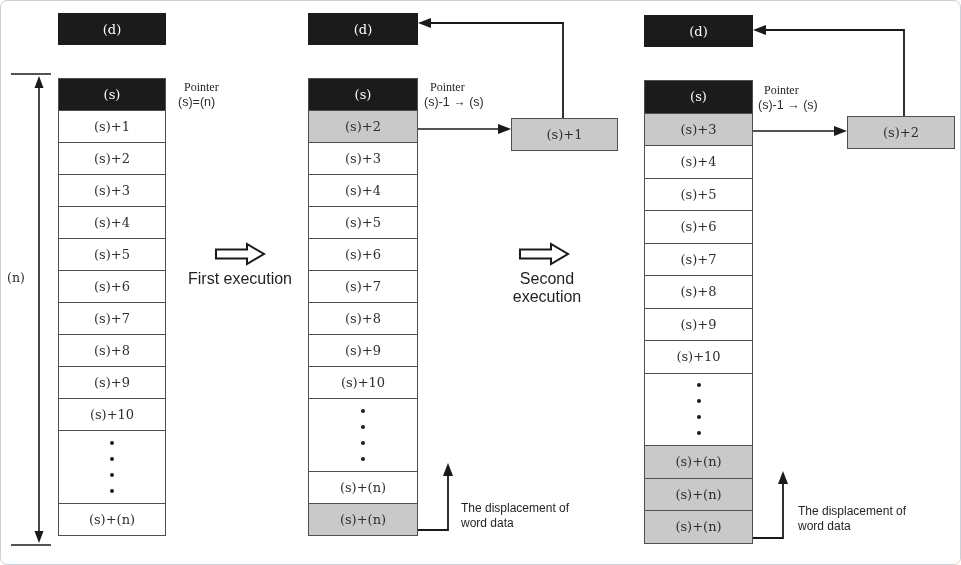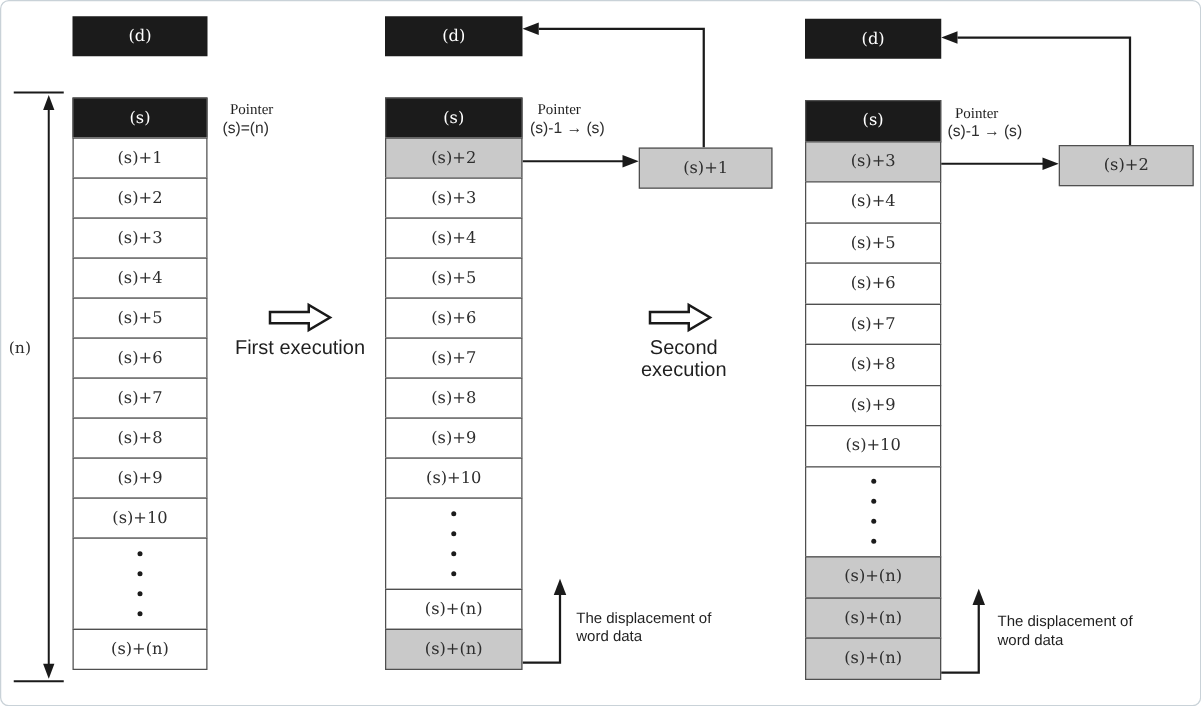--- a/index.html
+++ b/index.html
@@ -42,21 +42,21 @@
     background:var(--gray,#c9c9c9);
     border:1.5px solid var(--cellborder,#4f4f4f);
     display:flex;align-items:center;justify-content:center;
     color:var(--text,#2e2e2e);
     font-family:"DejaVu Serif",serif;font-size:13px;
   }
   .pointer{position:absolute;line-height:14px;}
   .pointer .l1{font-size:12px;color:#1f1f1f;padding-left:6px;font-family:Liberation Serif, serif;}
   .pointer .l2{font-family:Liberation Sans, sans-serif;font-size:12.5px;color:#2e2e2e;margin-top:1px;}
   .translabel{position:absolute;width:110px;text-align:center;font-size:16px;color:#1f1f1f;}
-  .displabel{position:absolute;font-size:12px;line-height:15px;color:#1f1f1f;}
+  .displabel{position:absolute;font-size:12px;line-height:15px;color:#1f1f1f;margin-top:14px;}
   .rangelabel{position:absolute;font-family:"DejaVu Serif",serif;font-size:12.5px;color:#2e2e2e;}
 </style>
 </head>
 <body>
 
 <div class="figure">
 
   <svg class="overlay" viewBox="0 0 961 565">
 
     <line x1="10" y1="73" x2="50" y2="73" stroke="#1a1a1a" stroke-width="1.6"></line>

